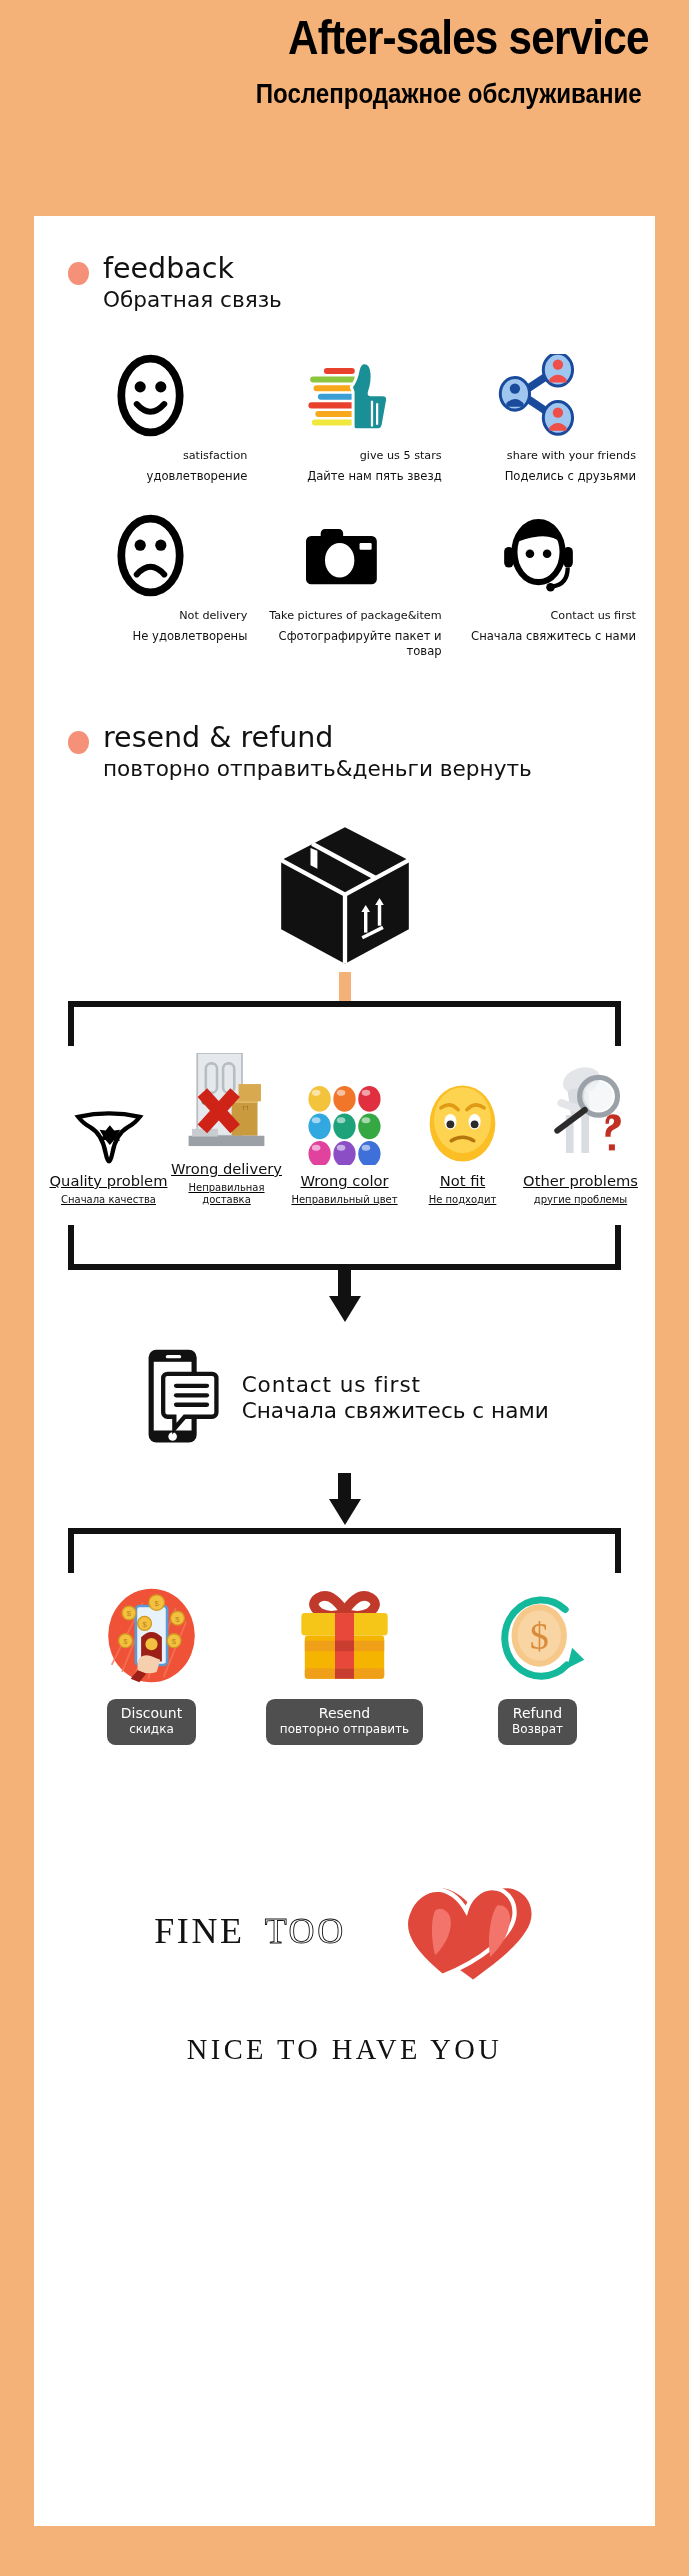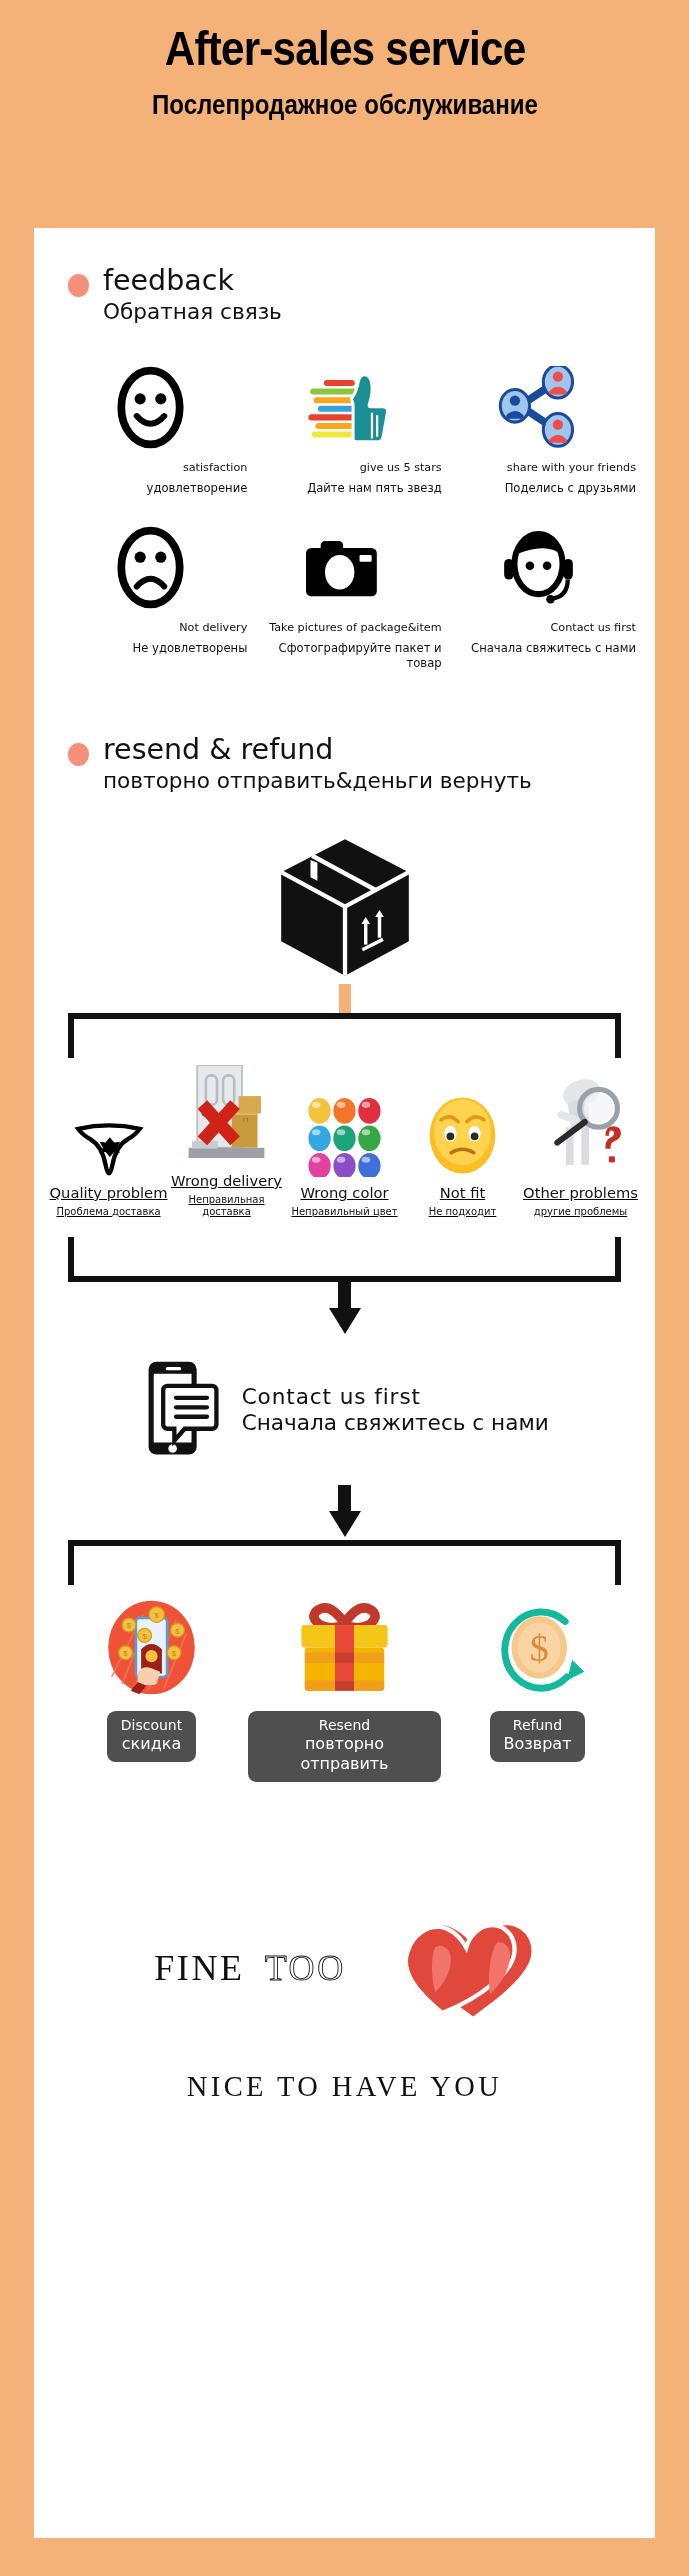--- a/index.html
+++ b/index.html
@@ -4,21 +4,21 @@
 <style>
   * { margin:0; padding:0; box-sizing:border-box; }
   html,body { width:690px; }
   body {
     background:#f4b278;
     font-family:"DejaVu Sans", sans-serif;
     width:690px; height:2576px;
     position:relative; overflow:hidden;
   }
   
-  .header { text-align:center; padding-top:24px; }
+  .header { text-align:right; padding-top:13px; }
   .header h1 {
     font-family:"Liberation Sans Narrow","Liberation Sans", sans-serif;
     font-weight:bold;
     font-size:48px;
     letter-spacing:-0.9px;
     color:#000;
     transform:scaleX(0.88);
     line-height:1.05;
   }
   .header h2 {
@@ -26,21 +26,21 @@
     font-weight:bold;
     font-size:28px;
     color:#000;
     transform:scaleX(0.86);
     margin-top:15.5px;
     line-height:1.1;
   }
   
   .card {
     position:absolute;
-    left:34px; top:228px;
+    left:34px; top:216px;
     width:621px; height:2310px;
     background:#ffffff;
   }
   
   .sec-head { display:flex; align-items:flex-start; padding-left:34px; }
   .dot {
     width:21px; height:22.4px; border-radius:50%;
     background:#f59178; flex:0 0 auto;
     margin-top:10.3px; margin-right:14px;
   }
@@ -122,21 +122,21 @@
   .sol-btn {
     margin-top:12px;
     background:#4f4f4f;
     border-radius:8.6px;
     color:#fff; text-align:center;
     padding:6px 14px 7.8px;
     line-height:1.25;
     font-family:"DejaVu Sans", sans-serif;
   }
   .sol-btn .b-en { font-size:14px; display:block; }
-  .sol-btn .b-ru { font-size:16px; display:block; }
+  .sol-btn .b-ru { font-size:12px; display:block; }
   
   .footer-brand { display:flex; align-items:center; justify-content:center; gap:20px; }
   .brand-fine {
     font-family:"Liberation Serif", serif;
     font-size:36px; color:#111; letter-spacing:2.6px;
   }
   .brand-too {
     font-family:"Liberation Serif", serif;
     font-size:36px; color:#111; letter-spacing:2.6px;
     -webkit-text-stroke:0.9px #111; color:transparent;
@@ -304,21 +304,21 @@
   <div class="prob-row" style="margin-top:7px;">
 
     <div class="prob-cell">
       <div class="prob-art">
         <svg width="72" height="57" viewBox="0 0 84 66">
           <path d="M6 10 Q42 2 78 10 Q72 18 64 22 Q50 30 46 52 Q44 62 42 62 Q40 62 38 52 Q34 30 20 22 Q12 18 6 10 Z" fill="none" stroke="#000" stroke-width="5"></path>
           <path d="M38 26 l5 -6 l5 6 l7 -1 l-4 7 l4 6 l-7 -1 l-5 6 l-5 -6 l-7 1 l4 -6 l-4 -7 z" fill="#000"></path>
         </svg>
       </div>
       <div class="prob-en"><span>Quality problem</span></div>
-      <div class="prob-ru">Проблема доставка</div>
+      <div class="prob-ru">Сначала качества</div>
     </div>
 
     <div class="prob-cell">
       <div class="prob-art">
         <svg width="93" height="100" viewBox="0 0 108 116">
           <rect x="20" y="0" width="52" height="96" fill="#e6e9ec" stroke="#b8bdc4" stroke-width="2"></rect>
           <rect x="30" y="12" width="13" height="34" rx="6" fill="none" stroke="#b8bdc4" stroke-width="3"></rect>
           <rect x="50" y="12" width="13" height="34" rx="6" fill="none" stroke="#b8bdc4" stroke-width="3"></rect>
           <circle cx="29" cy="56" r="4" fill="#6d7278"></circle>
           <rect x="60" y="52" width="30" height="44" fill="#c99a3e"></rect>

